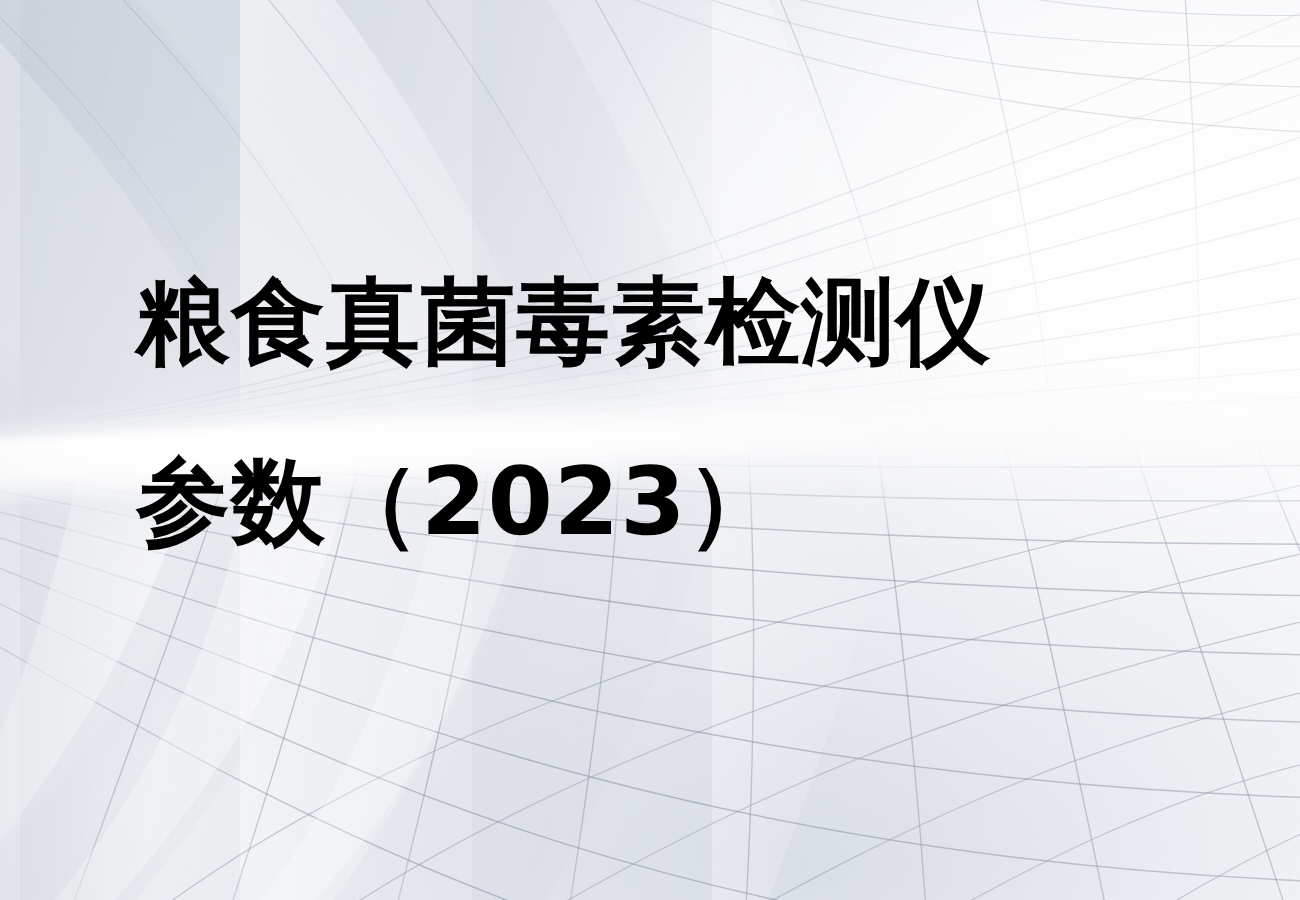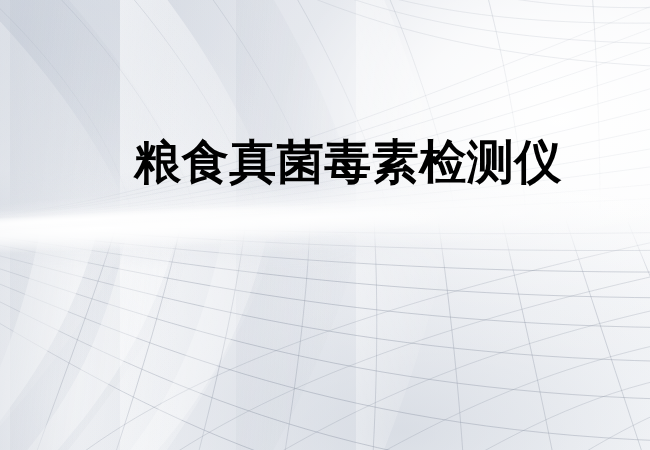--- a/index.html
+++ b/index.html
@@ -10,21 +10,20 @@
   body {
     font-family: "Liberation Sans", "DejaVu Sans", sans-serif;
   }
 
   #banner {
     position: relative;
     width: 650px;
     height: 450px;
     overflow: hidden;
     background: #0369a1;
-    text-align: center;
   }
 
   
   .bg-base {
     position: absolute;
     inset: 0;
     background:
       radial-gradient(ellipse 420px 300px at 86% 26%,
           rgba(255,255,255,0.98) 0%,
           rgba(255,255,255,0.72) 34%,
@@ -255,15 +254,16 @@
       </g>
     </svg>
   </div>
 
   <div class="edge-shade"></div>
   <div class="light-streak"></div>
   <div class="light-streak2"></div>
 
   <div class="title-block">
     <div class="title-line l1">粮食真菌毒素检测仪</div>
+    <div class="title-line l2">参数（2023）</div>
   </div>
 
 </div>
 
 </body></html>

